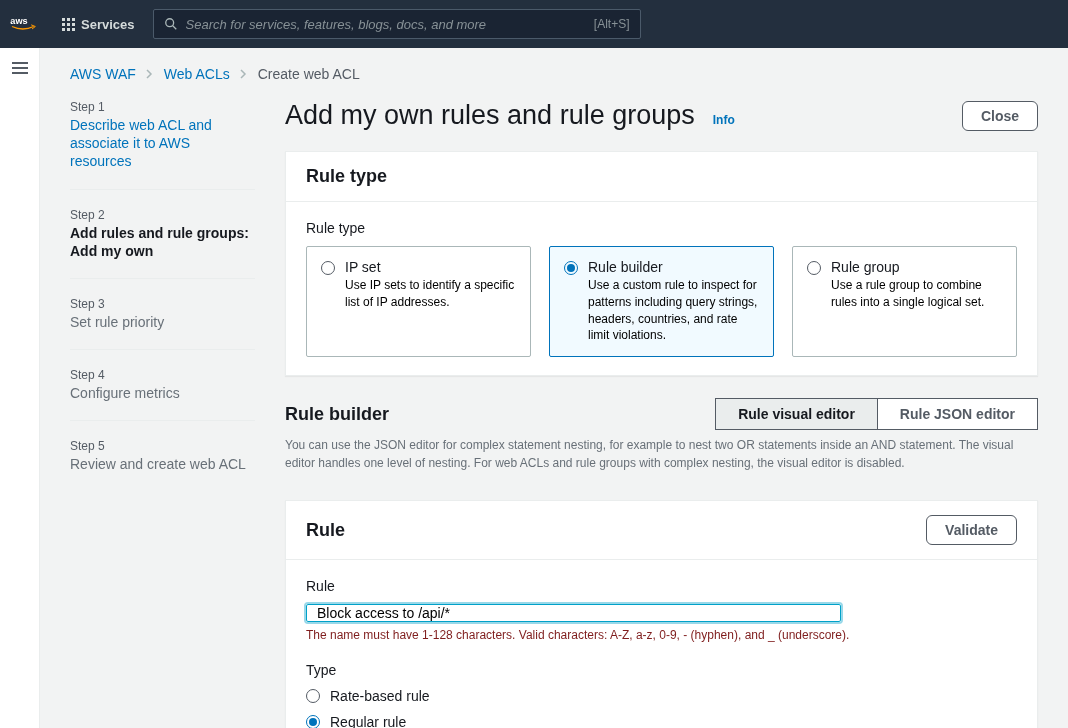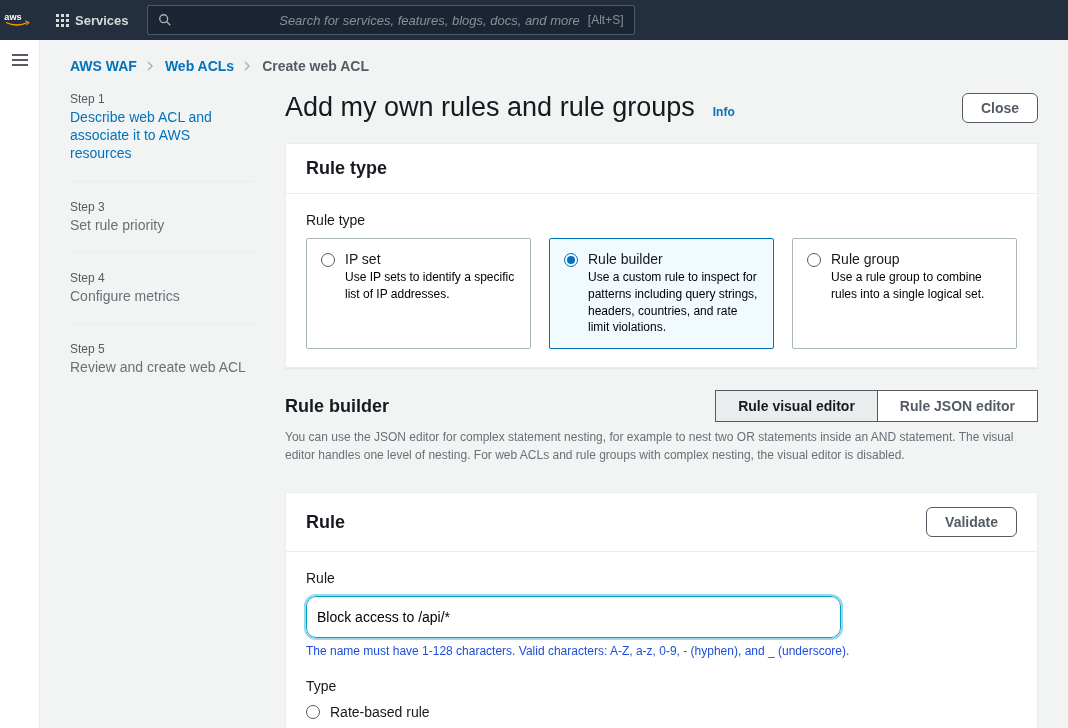--- a/index.html
+++ b/index.html
@@ -6,24 +6,24 @@
     body {
       font-family: "Amazon Ember", "Helvetica Neue", Arial, sans-serif;
       font-size: 14px;
       color: #16191f;
       background: #f2f3f3;
     }
 
     
     .top-nav {
       background: #232f3e;
-      height: 40px;
-      display: flex;
-      align-items: center;
-      padding: 0 4px;
+      height: 48px;
+      display: flex;
+      align-items: center;
+      padding: 0 10px;
       gap: 12px;
     }
     .aws-logo {
       width: 34px;
       display: flex;
       align-items: center;
     }
     .aws-logo svg { width: 34px; height: 20px; }
     .services-btn {
       display: flex;
@@ -58,21 +58,20 @@
       gap: 8px;
     }
     .search-box input {
       background: transparent;
       border: none;
       outline: none;
       color: #aab7b8;
       font-size: 13px;
       flex: 1;
       font-style: italic;
-      text-align: right;
     }
     .search-box input::placeholder {
       color: #879196;
       font-style: italic;
     }
     .search-shortcut {
       color: #879196;
       font-size: 12px;
     }
     .search-icon-svg { width: 14px; height: 14px; }
@@ -105,21 +104,20 @@
       padding: 0;
     }
 
     
     .breadcrumb-container {
       padding: 18px 0 18px 30px;
       display: flex;
       align-items: flex-start;
       gap: 10px;
       font-size: 14px;
-      font-weight: bold;
     }
     .breadcrumb-container a {
       color: #0073bb;
       text-decoration: none;
       cursor: pointer;
     }
     .breadcrumb-container .current {
       color: #545b64;
     }
     .breadcrumb-sep {
@@ -319,27 +317,27 @@
       line-height: 1.5;
       margin-bottom: 28px;
       max-width: 740px;
     }
 
     
     .text-input {
       width: 535px;
       border: 1px solid #00a1c9;
       outline: 2px solid #99d8e9;
-      padding: 12px 10px;
-      font-size: 14px;
-      border-radius: 10px;
+      padding: 0 10px;
+      font-size: 14px;
+      border-radius: 2px;
     }
     .helper-text {
       font-size: 12px;
-      color: #1d4ed8;
+      color: #7f1d1d;
       margin-top: 6px;
     }
     .field-block { margin-bottom: 20px; }
 
     
     .radio-row {
       display: flex;
       align-items: center;
       gap: 10px;
       margin-bottom: 10px;
@@ -431,20 +429,24 @@
       <span class="current">Create web ACL</span>
     </div>
 
     <div class="main-columns">
 
       <div class="wizard-steps">
         <div class="step-item">
           <div class="step-label">Step 1</div>
           <div class="step-title">Describe web ACL and associate it to AWS resources</div>
         </div>
+        <div class="step-item active">
+          <div class="step-label">Step 2</div>
+          <div class="step-title">Add rules and rule groups: Add my own</div>
+        </div>
         <div class="step-item disabled">
           <div class="step-label">Step 3</div>
           <div class="step-title">Set rule priority</div>
         </div>
         <div class="step-item disabled">
           <div class="step-label">Step 4</div>
           <div class="step-title">Configure metrics</div>
         </div>
         <div class="step-item disabled">
           <div class="step-label">Step 5</div>

